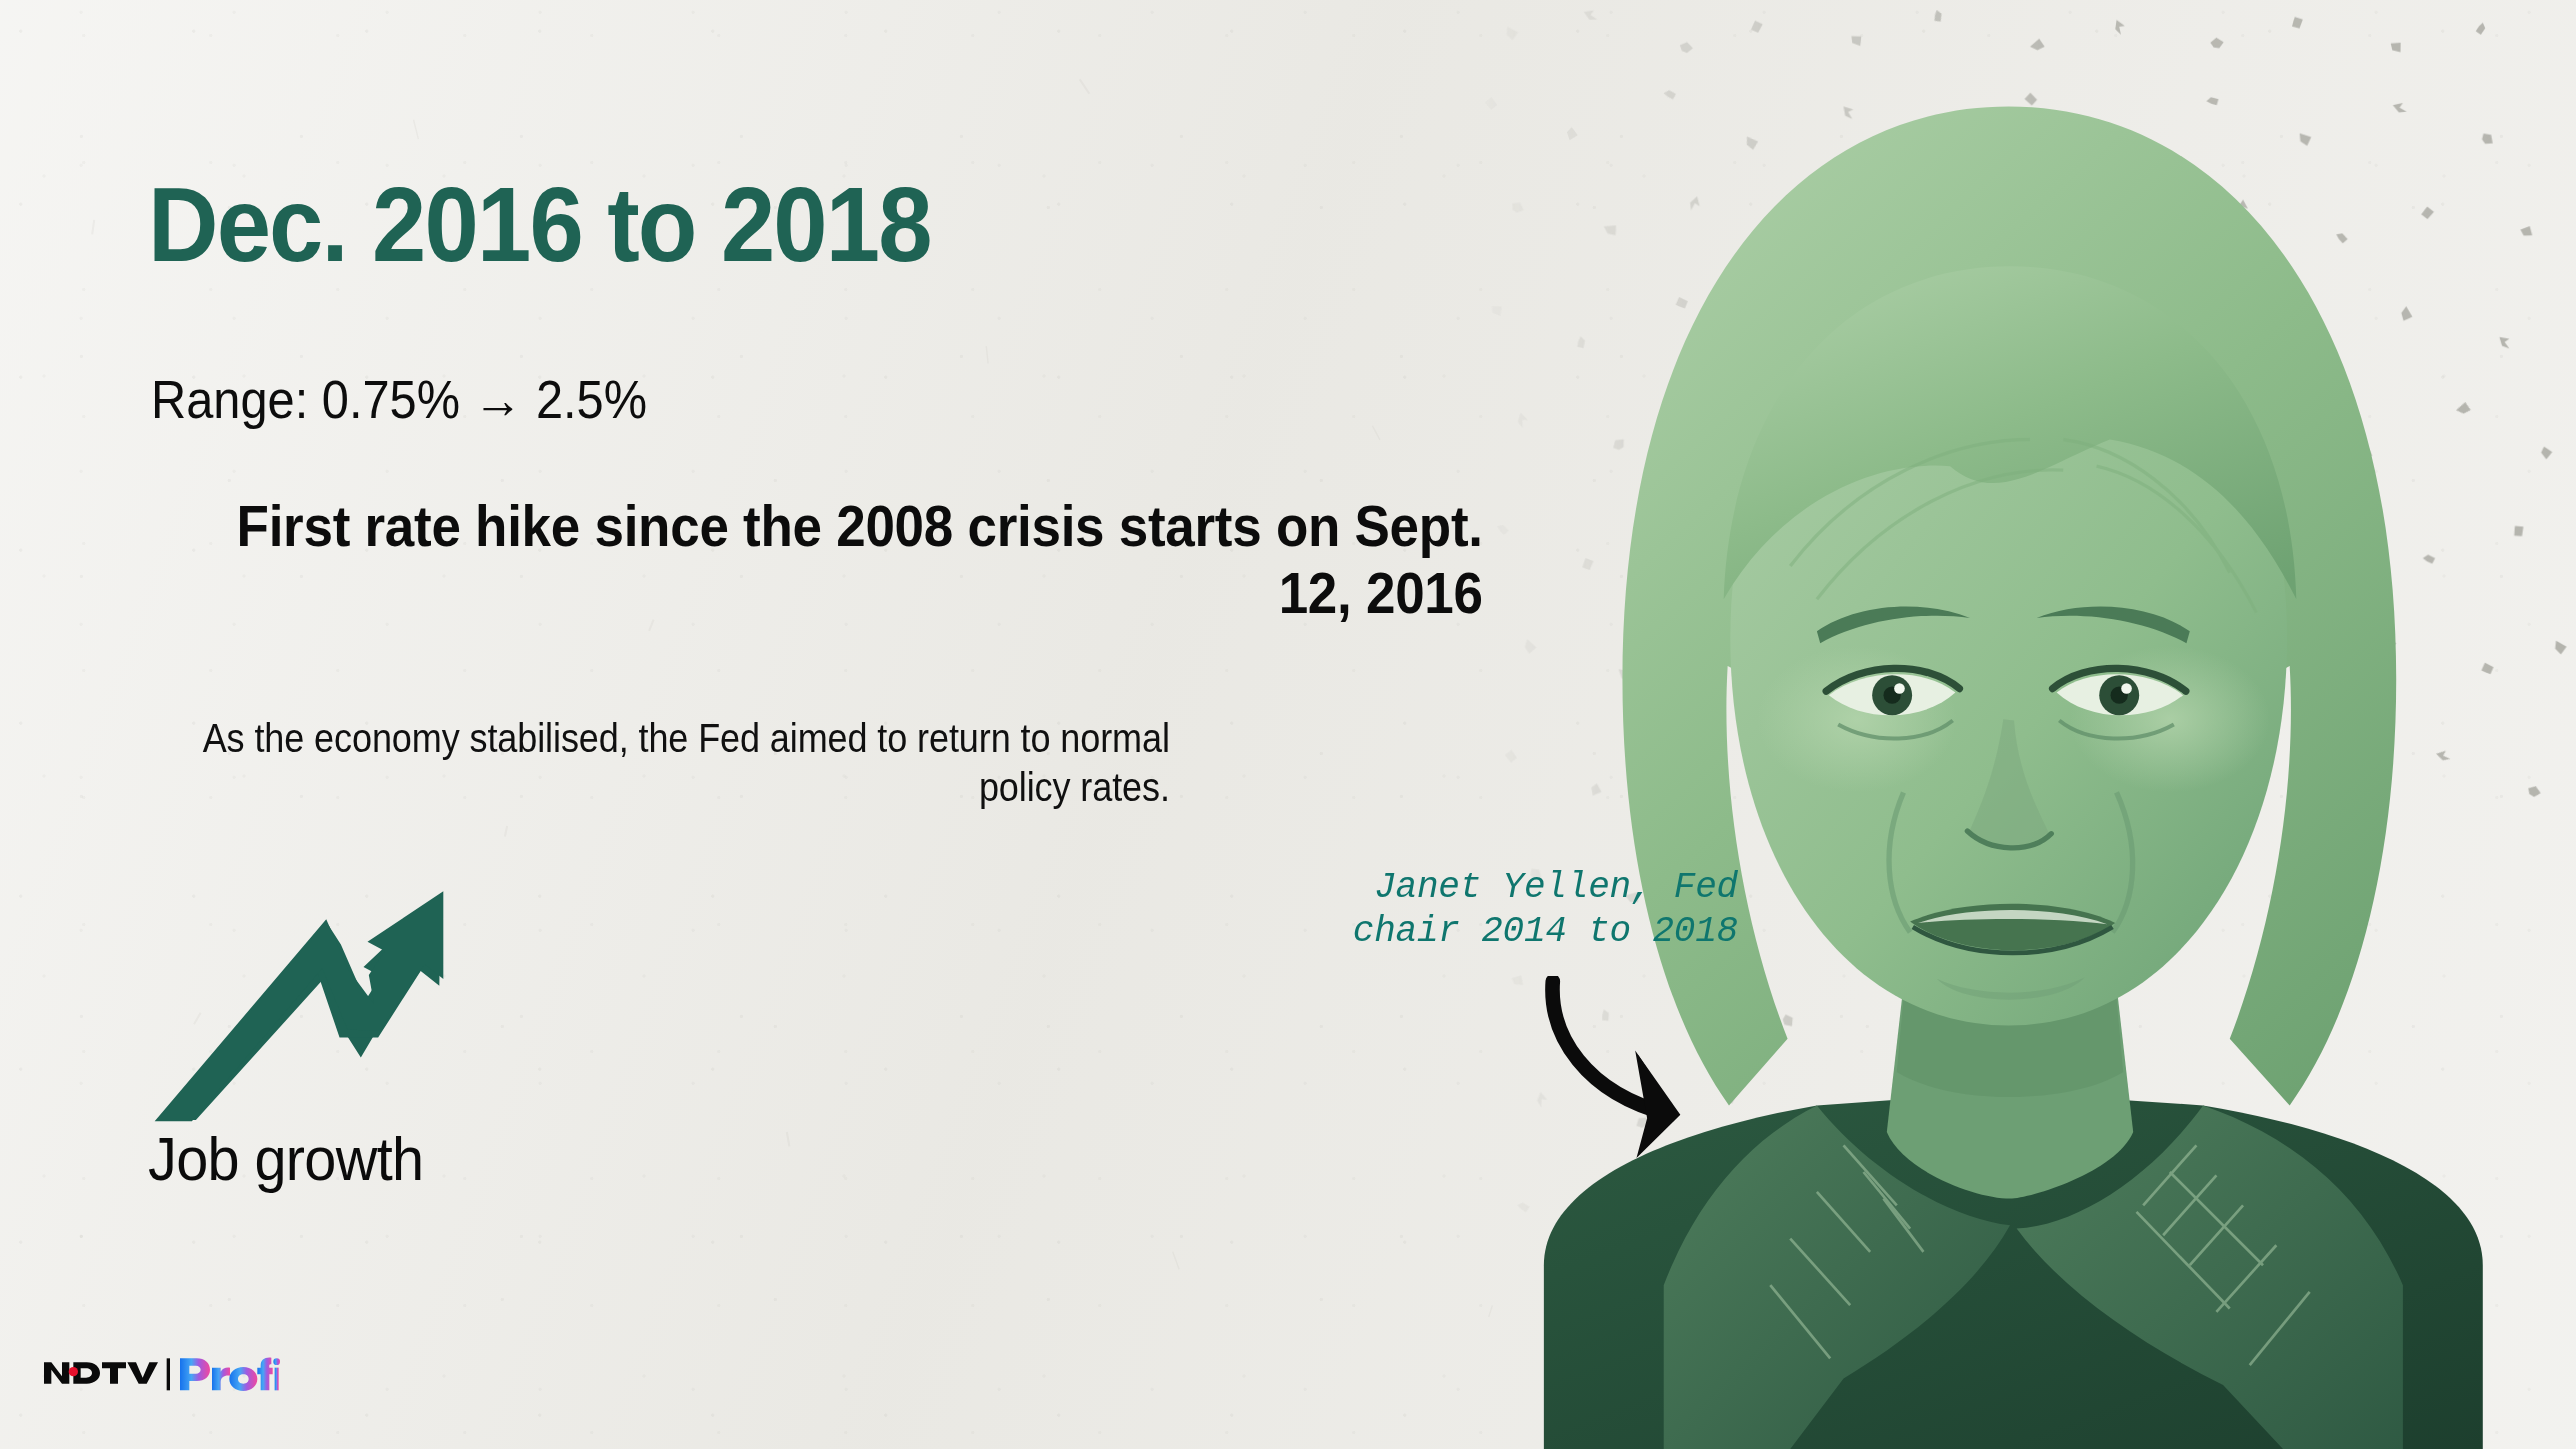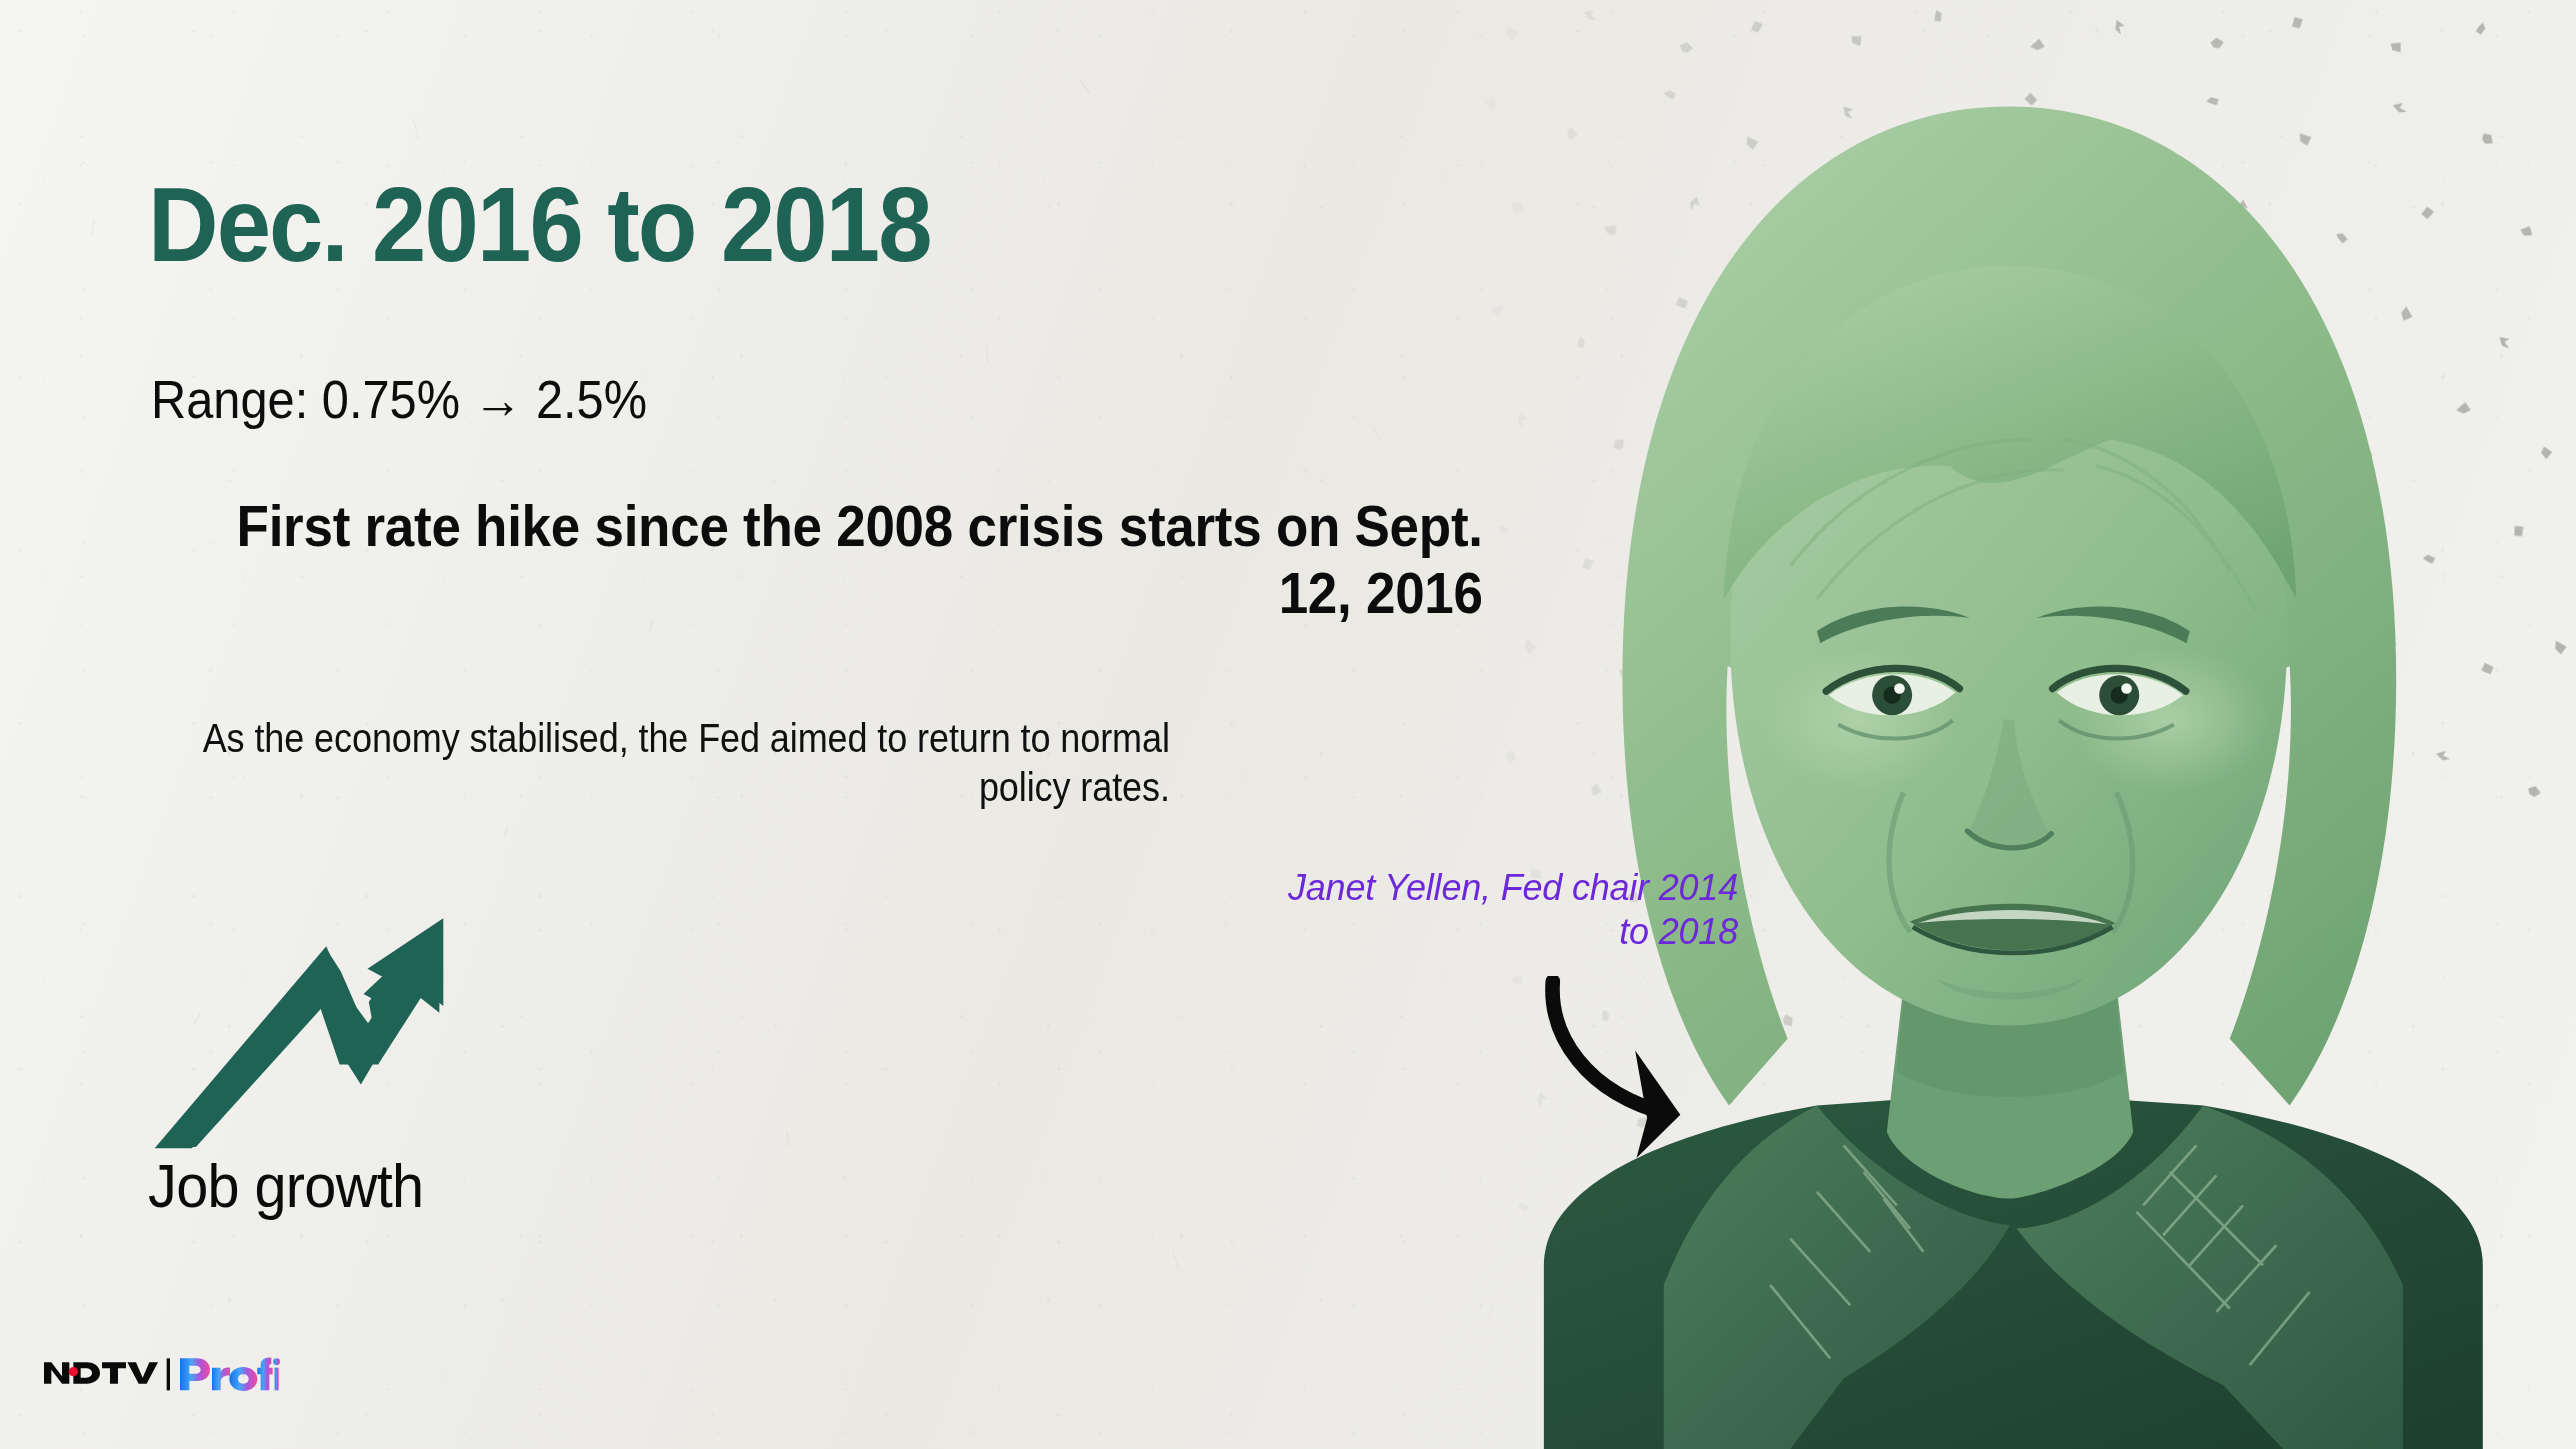--- a/index.html
+++ b/index.html
@@ -131,21 +131,21 @@
     letter-spacing: -0.1px;
     color: #101010;
     transform: scaleX(.90);
     transform-origin: left top;
   }
 
   
   .metrics {
     position: absolute;
     left: 0;
-    top: 865px;
+    top: 838px;
     width: 932px;
     height: 413px;
   }
   .metric {
     position: absolute;
     top: 0;
     width: 373px;
     height: 413px;
   }
   .metric.job   { left: 0px;   }
@@ -174,27 +174,27 @@
   }
   .metric.infl .metric-arrow { left: 13.3px; }
   .metric.infl .metric-label { left: 0px; }
 
   
   .photo-caption {
     position: absolute;
     left: 1285px;
     top: 866px;
     width: 453px;
-    font-family: Liberation Sans, sans-serif;
+    font-family: Liberation Mono, monospace;
     font-style: italic;
     font-weight: 400;
     font-size: 36px;
     line-height: 1.22;
     letter-spacing: -0.2px;
-    color: #6d28d9;
+    color: #0f766e;
     z-index: 6;
   }
   .caption-arrow {
     position: absolute;
     left: 1538px;
     top: 976px;
     width: 286px;
     height: 186px;
     z-index: 6;
   }

